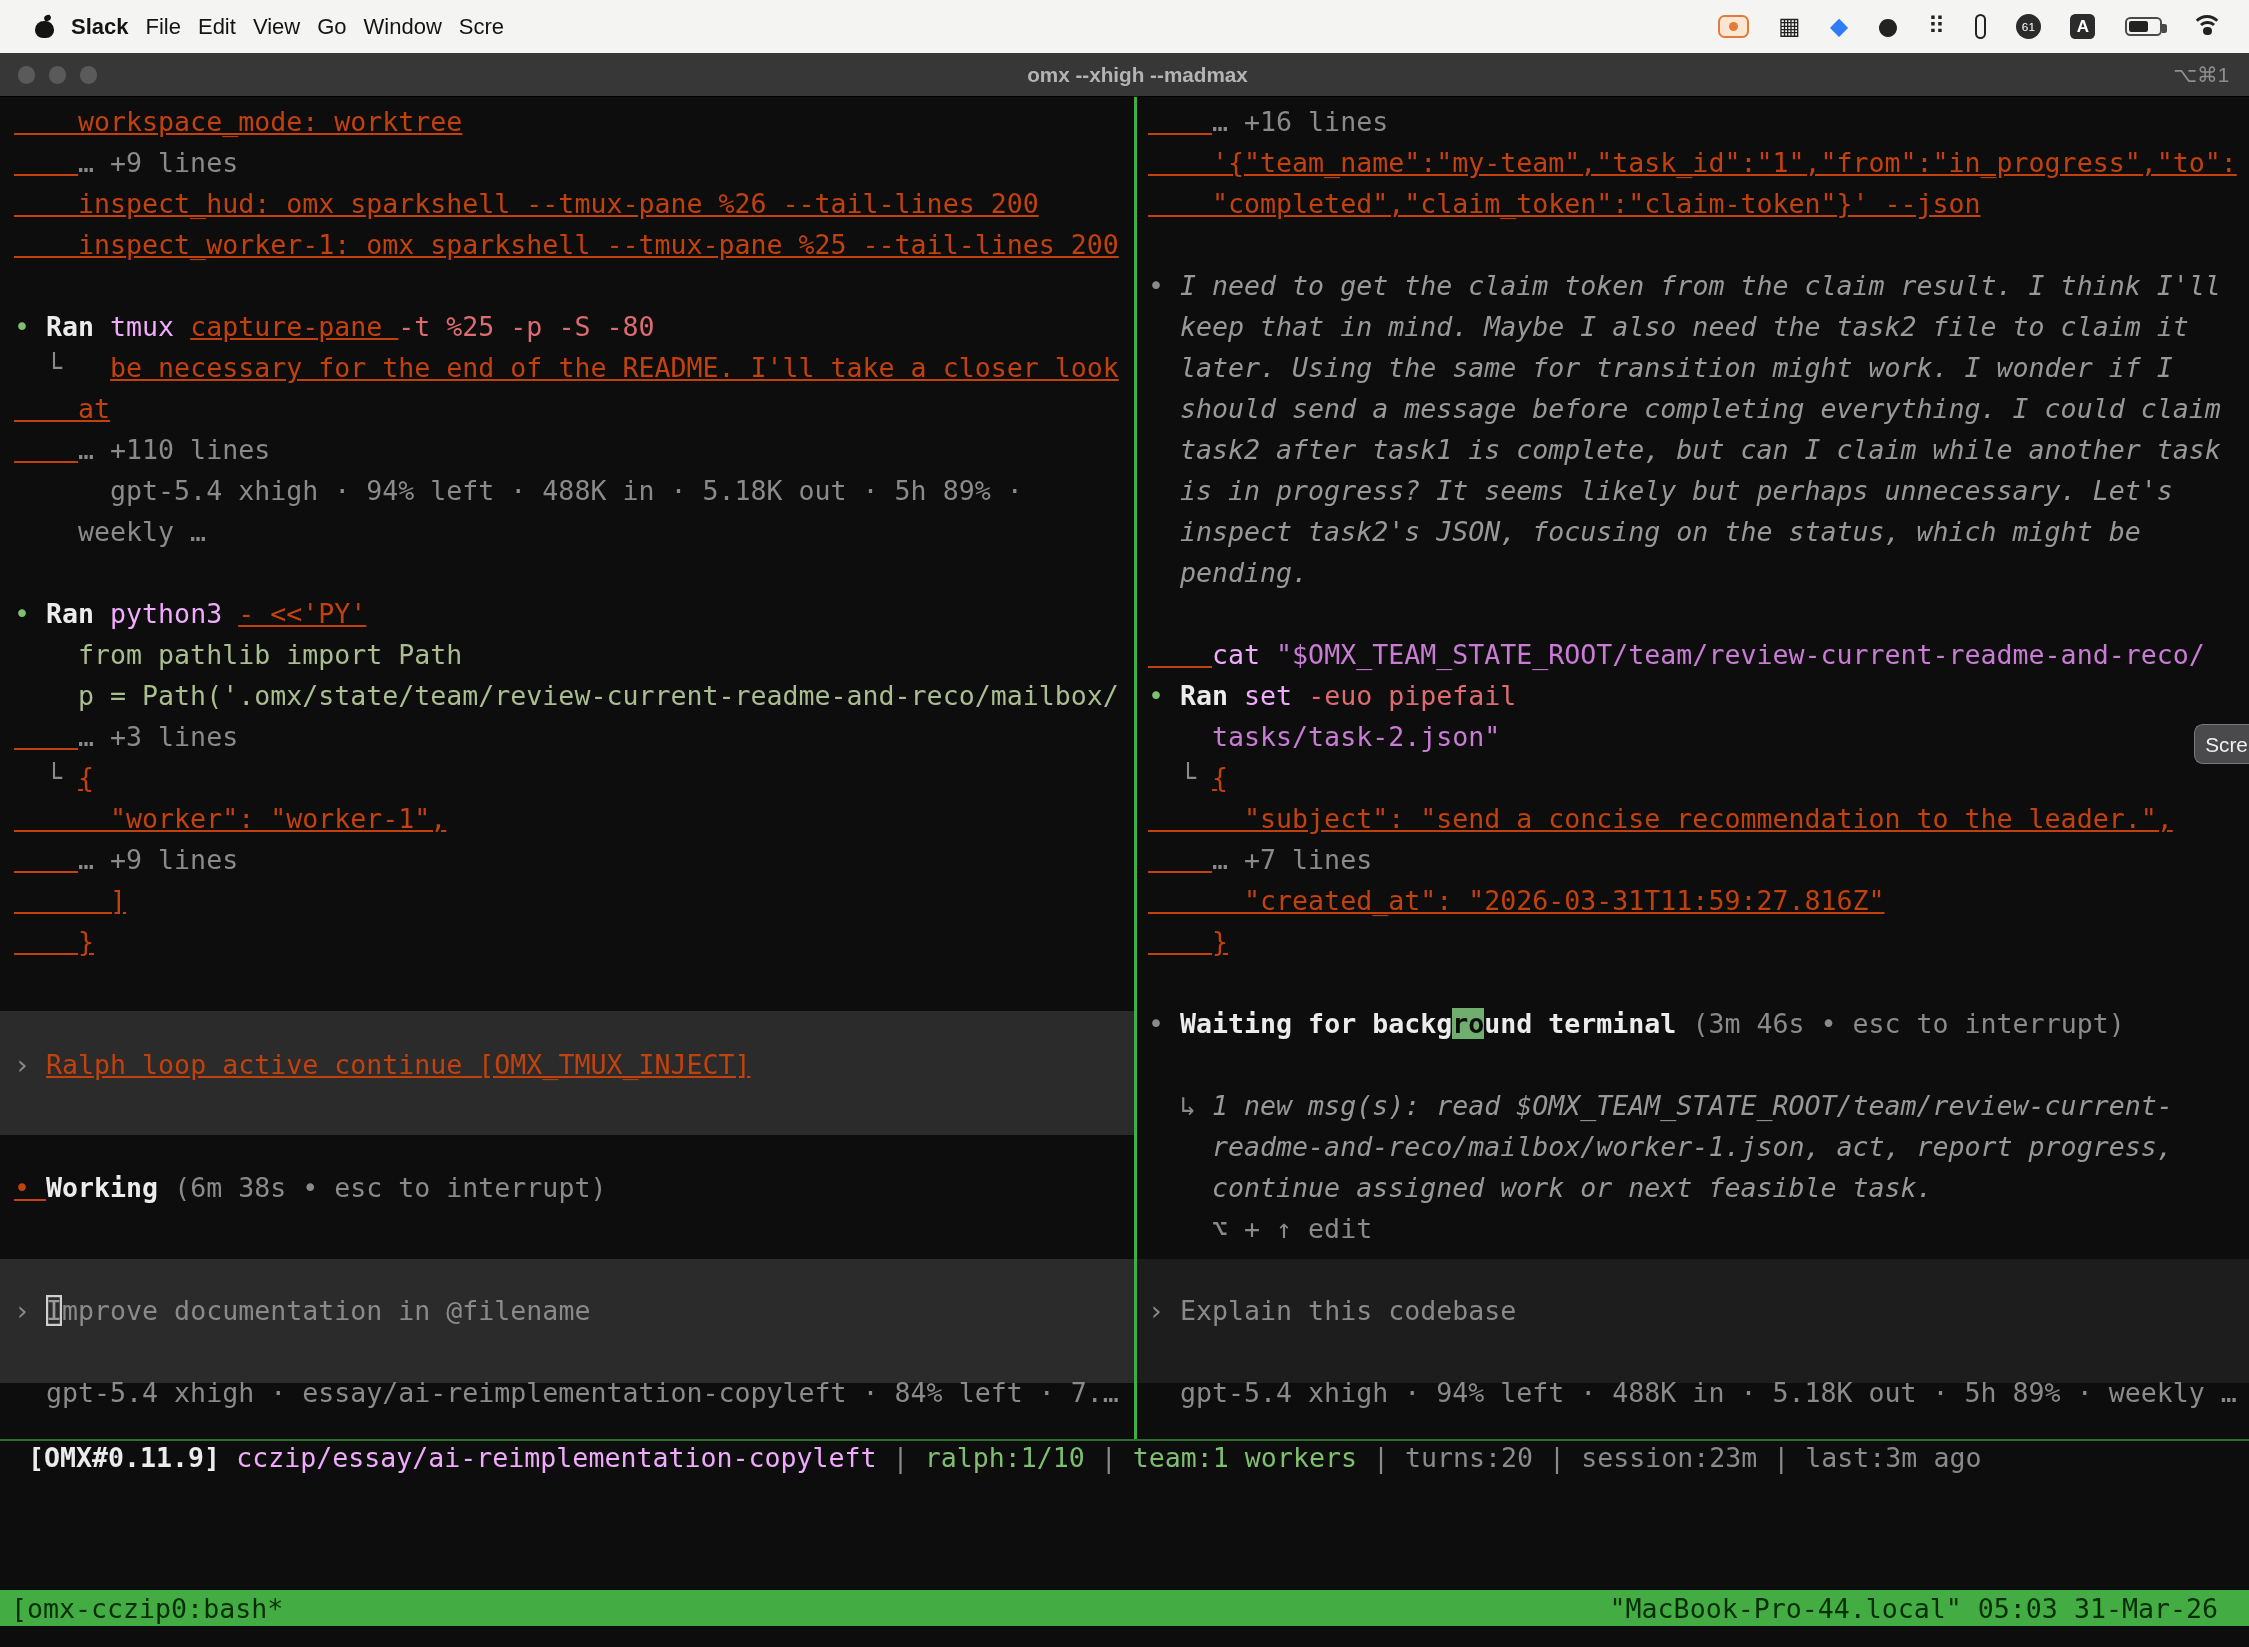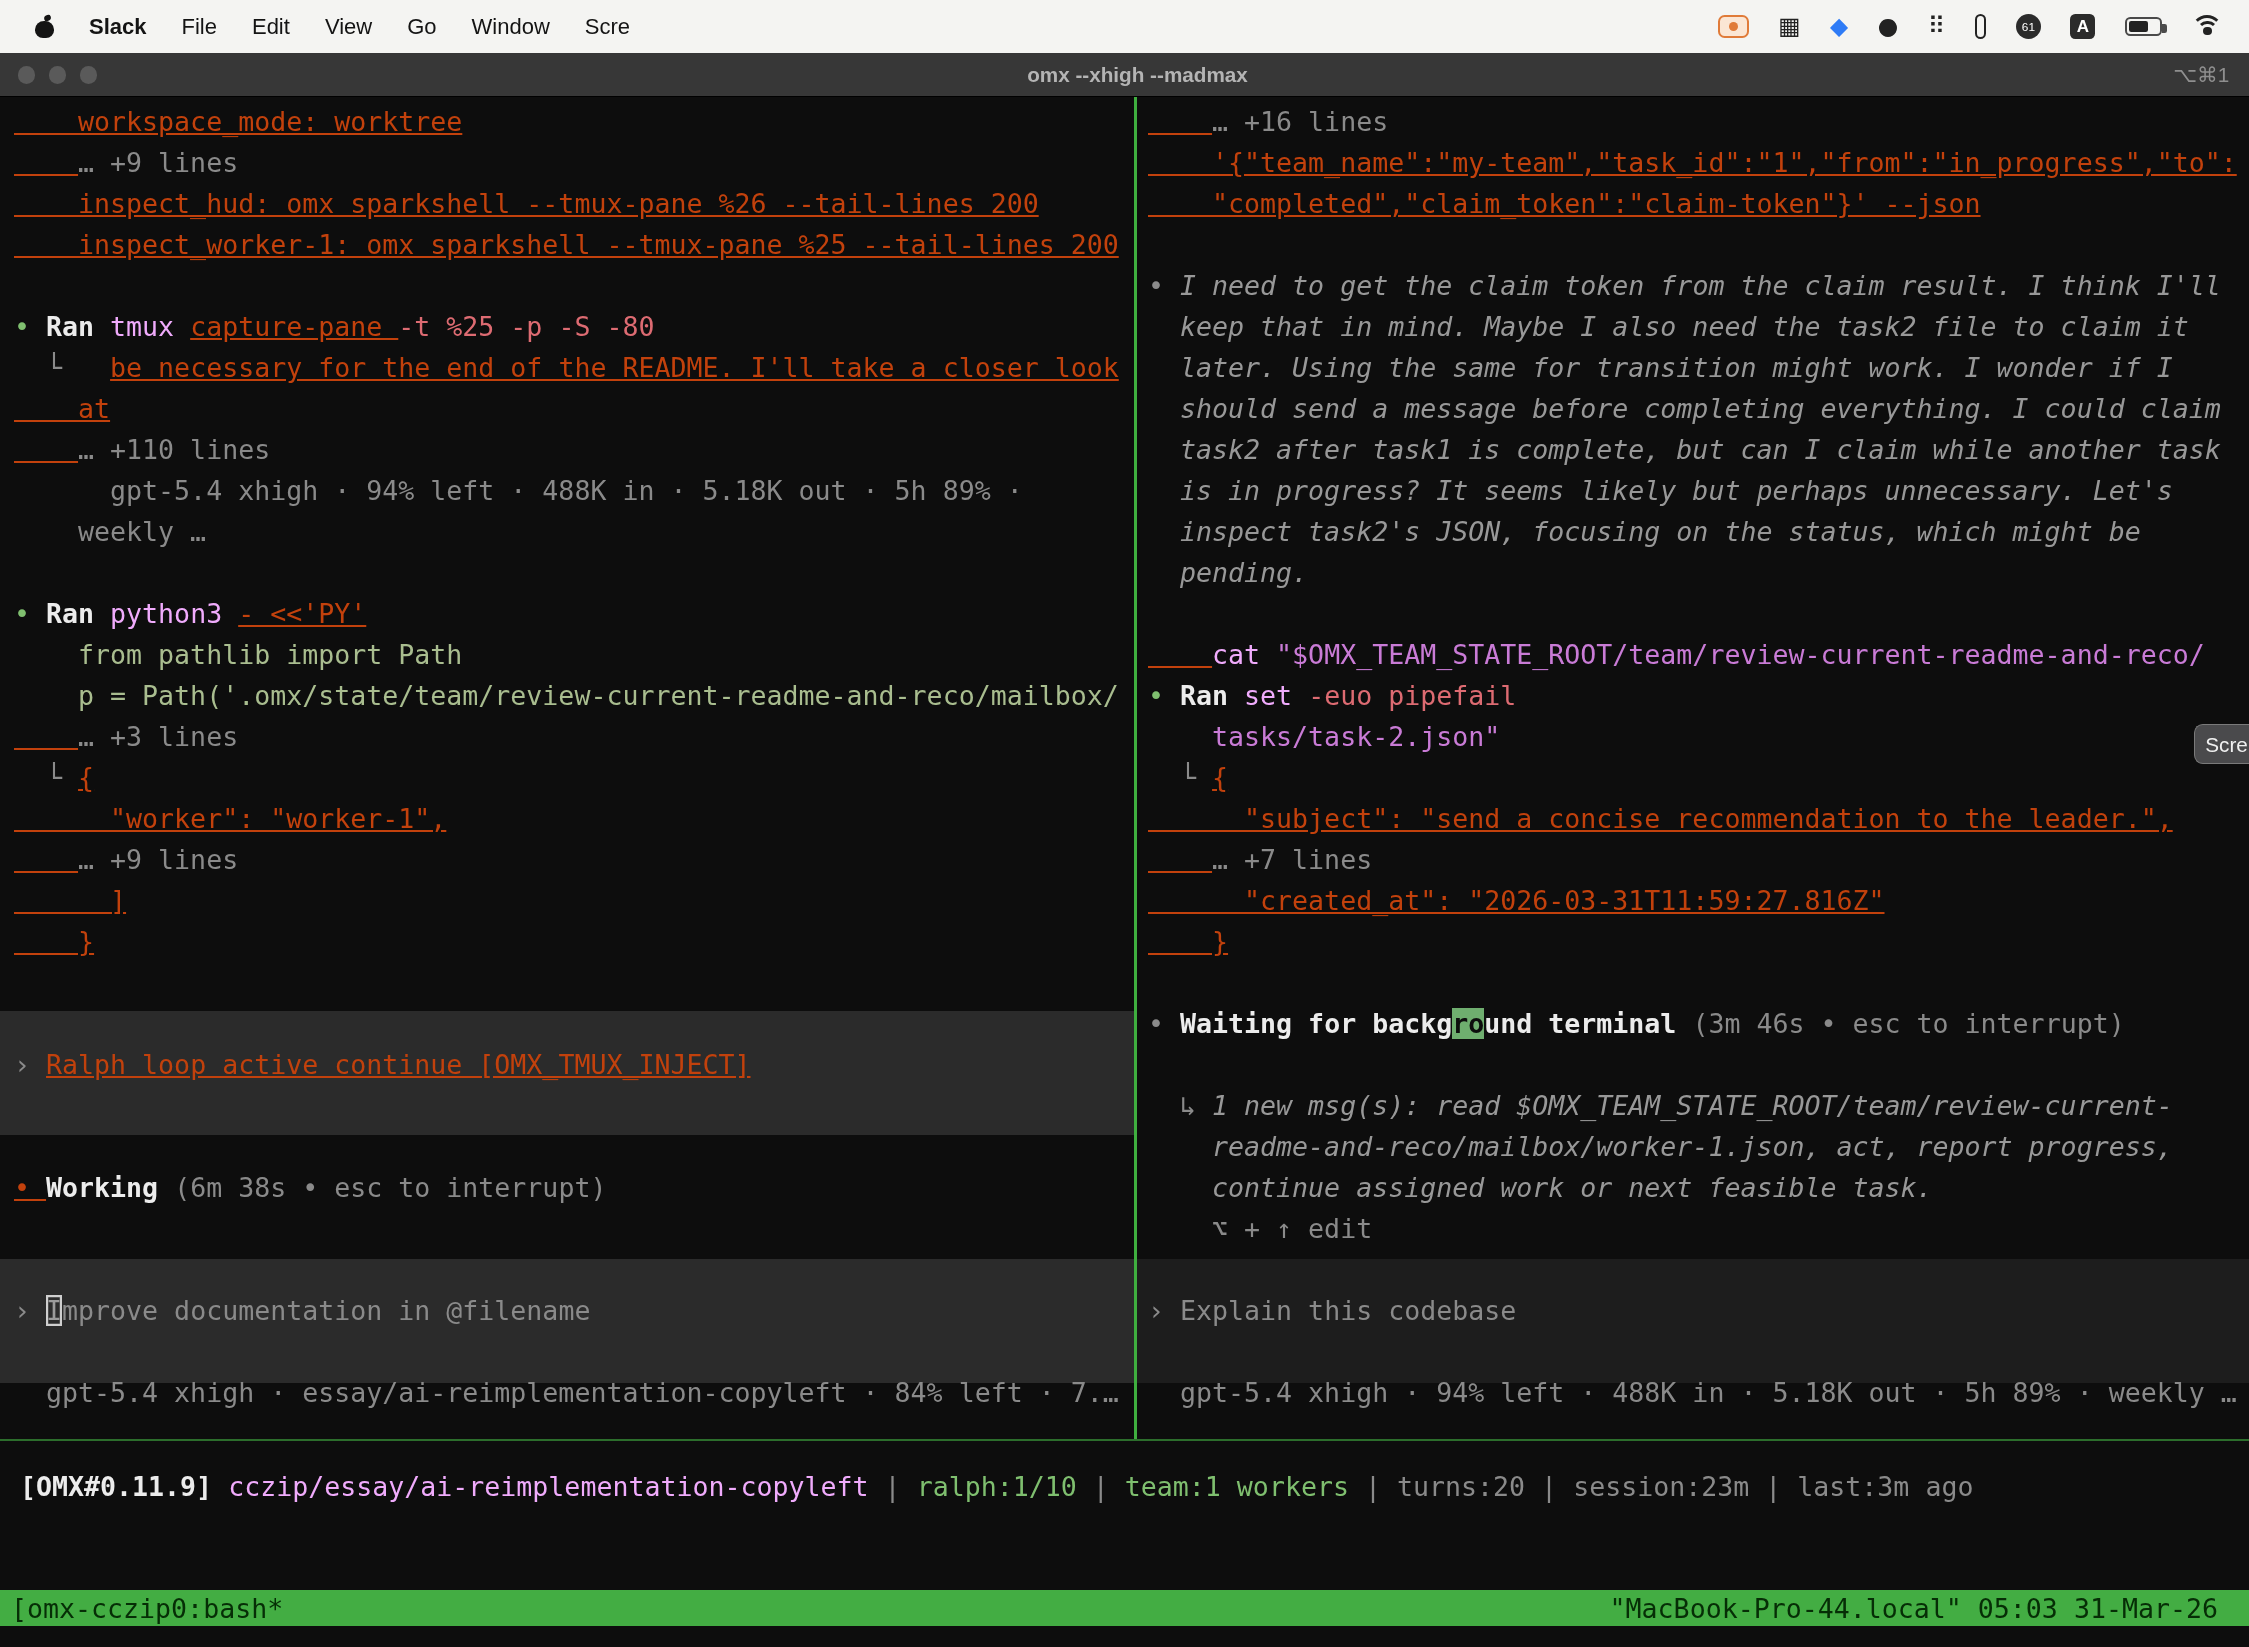--- a/index.html
+++ b/index.html
@@ -2,21 +2,21 @@
 <html style="font-size:11.8px"><head>
 <meta charset="utf-8">
 <style>
   *{margin:0;padding:0;box-sizing:border-box;}
   html,body{width:2250px;height:1648px;background:#000;}
   body{font-family:"Liberation Sans",sans-serif;}
   .screen{position:absolute;inset:0;width:2250px;height:1648px;overflow:hidden;background:#0d0d0d;}
 
   
   .menubar{position:absolute;top:0;left:0;width:100%;height:53px;background:#f4f4f2;display:flex;align-items:center;padding:0 26.6px 0 35px;color:#141414;font-size:22px;z-index:10;}
-  .mb-left{display:flex;align-items:center;gap:35px;}
+  .mb-left{display:flex;align-items:center;gap:17px;}
   .mb-app{font-weight:bold;}
   .mb-item{color:#141414;}
   .apple{width:19px;height:23.6px;position:relative;display:inline-block;}
   .apple::before{content:"";position:absolute;left:0;top:5.9px;width:19px;height:17.7px;background:#141414;border-radius:48% 48% 42% 42%;}
   .apple::after{content:"";position:absolute;left:8.9px;top:0;width:7.4px;height:5.9px;background:#141414;border-radius:60% 40% 60% 40%;transform:rotate(-20deg);}
   .mb-right{margin-left:auto;display:flex;align-items:center;gap:29.5px;}
   .rec-icon{width:31px;height:23.6px;border:2.2px solid #e07b39;border-radius:6.6px;position:relative;display:inline-block;background:#fbe6d4;}
   .rec-icon i{position:absolute;left:50%;top:50%;width:8.9px;height:8.9px;margin:-4.4px 0 0 -4.4px;border-radius:50%;background:#e07b39;}
   .g-icon{font-size:23.6px;color:#222;font-family:"DejaVu Sans",sans-serif;line-height:1;}
   .g-icon.blue{color:#2e7bf6;}
@@ -44,21 +44,21 @@
   .pane{position:absolute;top:0;height:1342px;overflow:hidden;}
   .pane-left{left:0;width:1134px;padding:4.4px 0 0 14px;}
   .pane-right{left:1137px;right:0;padding:4.4px 0 0 11px;}
   .tl{height:41px;white-space:pre;position:relative;z-index:1;}
   .band{position:absolute;left:0;right:0;height:124px;z-index:0;}
   .band1{top:914px;background:#2b2b2b;}
   .band2{top:1162px;background:#2b2b2b;}
   .bandR{top:1162px;background:#1d1d1d;}
   .vdivider{position:absolute;top:0;left:1134px;width:3px;height:1344px;background:#3faf3f;}
   .hdivider{position:absolute;top:1342px;left:0;width:100%;height:2.2px;background:#2c6e2c;}
-  .statusline{position:absolute;top:1369px;left:0;height:41px;width:100%;padding-left:20px;white-space:pre;overflow:hidden;}
+  .statusline{position:absolute;top:1340px;left:0;height:41px;width:100%;padding-left:28px;white-space:pre;overflow:hidden;}
   .tmuxbar{position:absolute;top:1493px;left:0;width:100%;height:36px;background:#43ad43;color:#062e06;display:flex;align-items:center;justify-content:space-between;padding:0 32px 0 11px;white-space:pre;}
   .shotpill{position:absolute;top:627px;left:2194px;height:40px;width:103px;background:#4a4a4c;border:1.5px solid #7a7a7a;border-right:none;border-radius:8.9px 0 0 8.9px;display:flex;align-items:center;padding-left:10.3px;color:#f0f0f0;font-family:"Liberation Sans",sans-serif;font-size:20.7px;z-index:6;}
 
   
   .seg-t{color:#c2410c;text-decoration:underline;}
   .seg-dim{color:#8a8a8a;}
   .seg-b{color:#ececec;font-weight:bold;}
   .seg-blue{color:#f0abfc;}
   .seg-red{color:#dd6b72;}
   .seg-mag{color:#c97bd6;}

